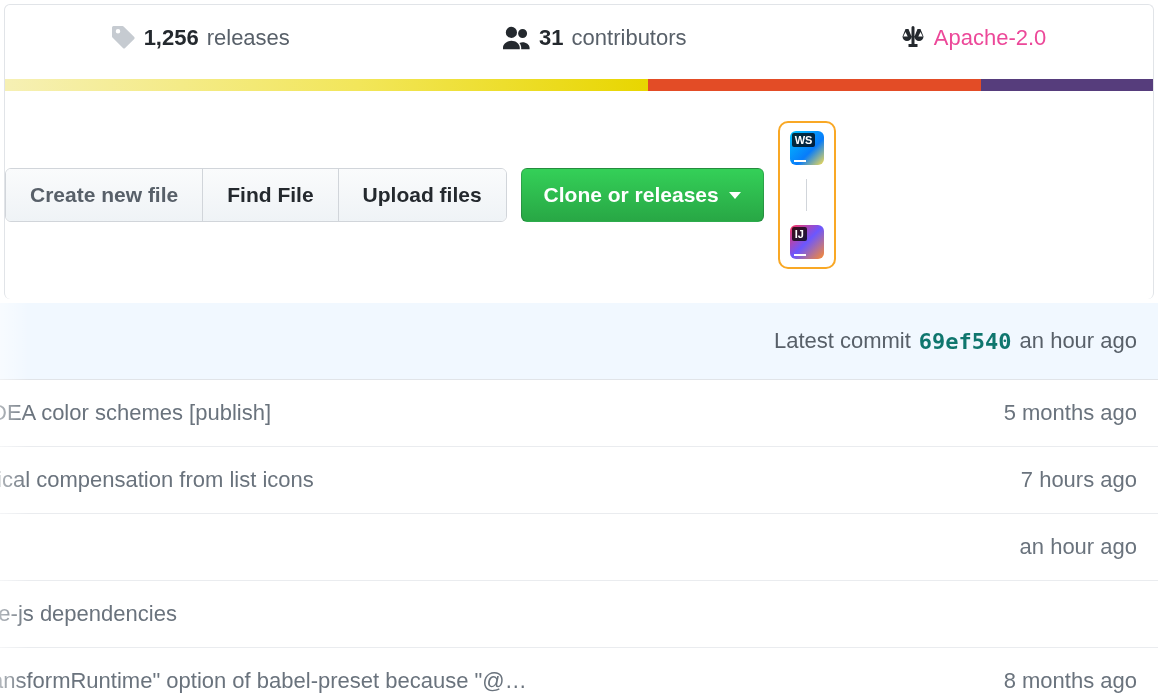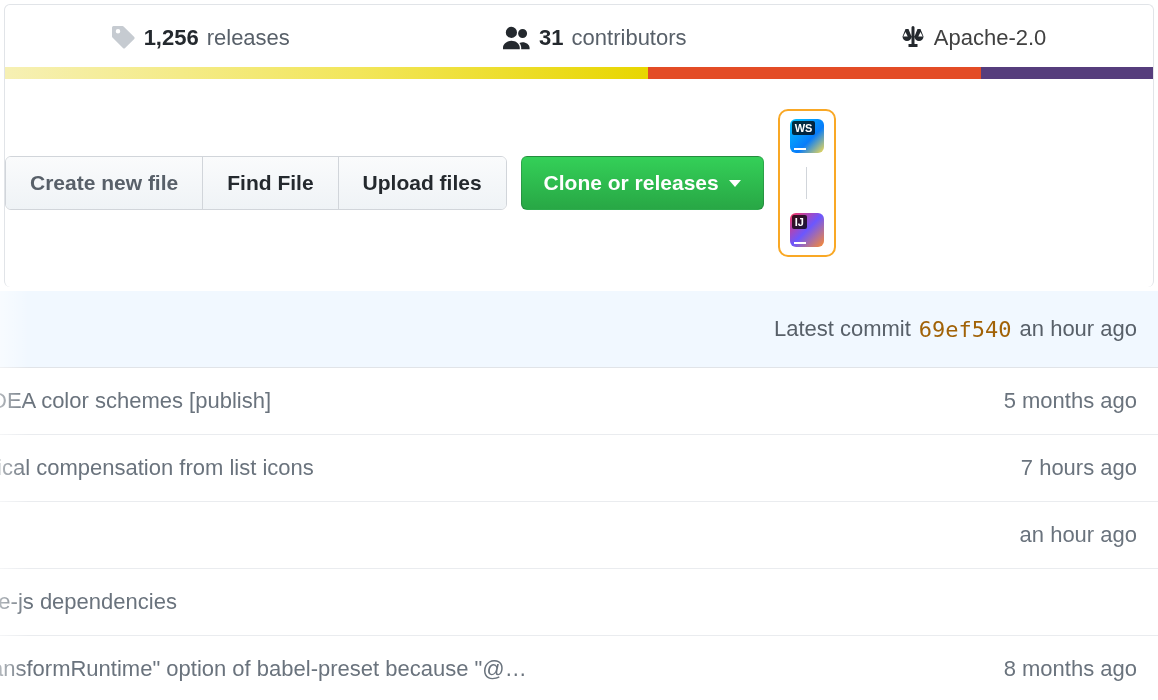--- a/index.html
+++ b/index.html
@@ -16,21 +16,21 @@
     border: 1px solid #e1e4e8;
     border-radius: 6px;
     border-bottom: none;
     margin: 4px;
     position: relative;
   }
   .stats-row {
     display: flex;
     justify-content: space-around;
     align-items: center;
-    padding: 20px 0 16px 0;
+    padding: 20px 0 28px 0;
     font-size: 22px;
     color: #586069;
   }
   .stat {
     display: flex;
     align-items: center;
     gap: 8px;
   }
   .stat .icn { color: #c6cbd1; display:inline-flex; }
   .stat .num { font-weight: 700; color: #24292e; }
@@ -112,21 +112,21 @@
     background:#f1f8ff;
     border-bottom:1px solid #e1e4e8;
     display:flex;
     justify-content:flex-end;
     align-items:center;
     padding:25px 22px;
     font-size:22px;
     color:#586069;
     gap:8px;
   }
-  .commit-header .hash { font-family: SFMono-Regular, Consolas, monospace; color:#a16207; }
+  .commit-header .hash { font-family: SFMono-Regular, Consolas, monospace; color:#0f766e;font-weight:bold; }
   .row {
     display:flex;
     justify-content:space-between;
     align-items:center;
     padding:20px 22px;
     border-bottom:1px solid #eaecef;
     font-size:22px;
   }
   .row:first-of-type { border-top:none; }
   .row .msg { color:#6a737d; white-space:nowrap; overflow:hidden; }
@@ -156,21 +156,21 @@
       </span>
       <span class="num">31</span>
       <span class="lab">contributors</span>
     </a>
     <a class="stat">
       <span class="icn" style="color:#24292e">
         <svg width="26" height="24" viewBox="0 0 16 16" fill="currentColor">
             <path d="M8 0a1 1 0 0 1 1 1v1h4l2 5a3 3 0 0 1-6 0l2-5H9v10h2v2H5v-2h2V2H5l2 5a3 3 0 0 1-6 0l2-5h4V1a1 1 0 0 1 1-1ZM3 4 1.5 7h3L3 4Zm10 0-1.5 3h3L13 4Z"></path>
           </svg>
       </span>
-      <span class="lab" style="color:#404040">Apache-2.0</span>
+      <span class="lab" style="color:#ec4899">Apache-2.0</span>
     </a>
   </div>
 
   <div class="lang-bar">
     <div class="lang-seg lang1"></div>
     <div class="lang-seg lang2"></div>
     <div class="lang-seg lang3"></div>
   </div>
 
   <div class="action-row">

